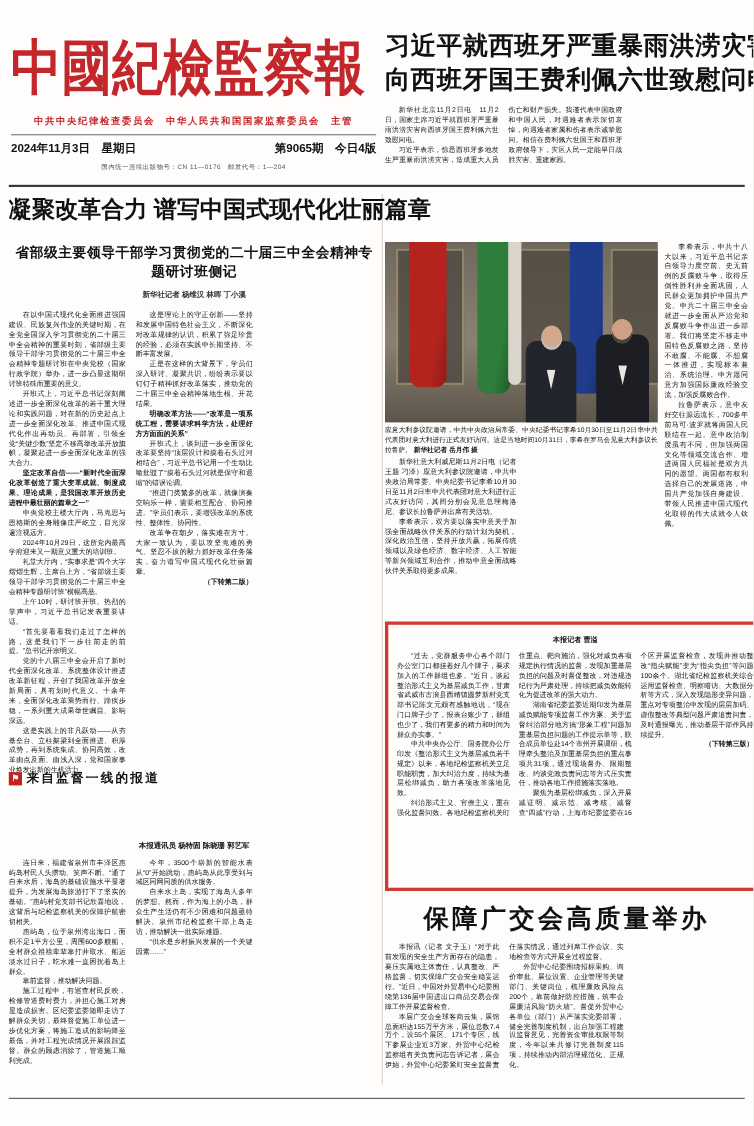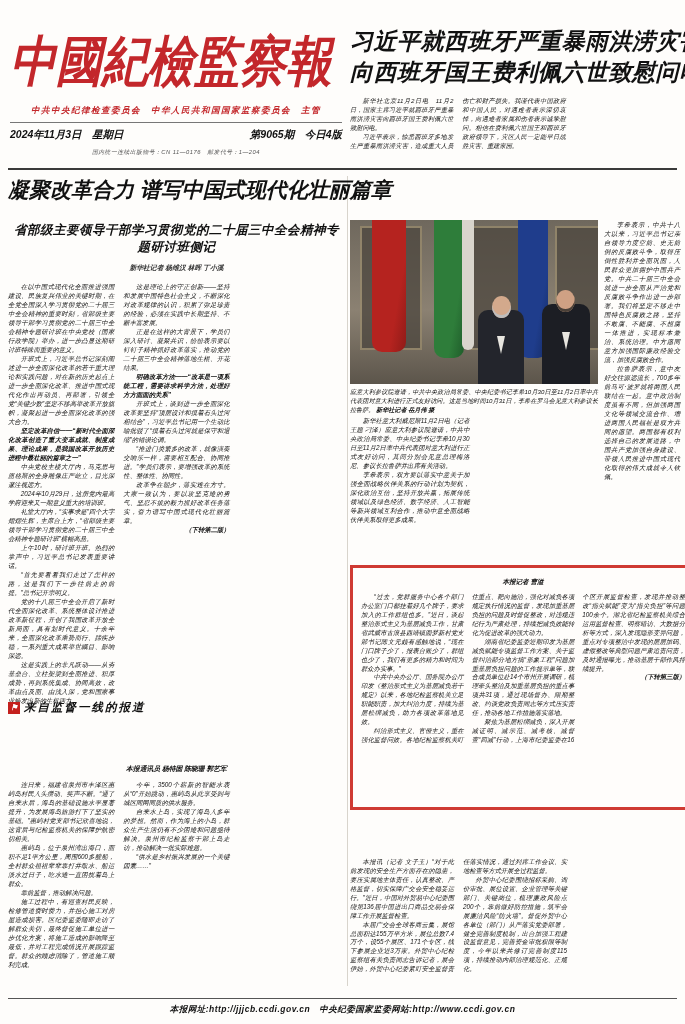--- a/index.html
+++ b/index.html
@@ -1,17 +1,17 @@
 <!DOCTYPE html>
 <html><head>
 <meta charset="utf-8">
 <style>
   html,body{margin:0;padding:0;background:#e9e7e2;}
   .page{position:relative;width:685px;height:1024px;background:#fefdfb;margin:0 auto;
-        font-family:"Liberation Sans",sans-serif;color:#111;overflow:hidden;font-style:italic;}
+        font-family:"Liberation Sans",sans-serif;color:#111;overflow:hidden;}
   
   .masthead{position:absolute;left:10px;top:22px;width:332px;}
   .mast-title{font-family:"DejaVu Serif",serif;font-weight:bold;color:#c3272b;
       font-size:46px;letter-spacing:0px;transform:scaleY(1.18);transform-origin:top left;
       white-space:nowrap;line-height:1.45;}
   .mast-sup{color:#c3272b;font-size:8.5px;letter-spacing:1.5px;font-weight:bold;margin-top:16px;text-align:center;}
   .mast-rule{border-top:1px solid #777;margin-top:5px;}
   .mast-date{display:flex;justify-content:space-between;font-weight:bold;font-size:10.5px;margin-top:5px;}
   .mast-code{text-align:center;font-size:5.8px;color:#555;margin-top:6px;letter-spacing:.5px;}
   
@@ -187,22 +187,22 @@
   <div class="water-body cols">
       <p>连日来，福建省泉州市丰泽区惠屿岛村民人头攒动、笑声不断。“通了自来水后，海岛的基础设施水平显著提升，为发展海岛旅游打下了坚实的基础。”惠屿村党支部书记欣喜地说，这背后与纪检监察机关的保障护航密切相关。</p>
       <p>惠屿岛，位于泉州湾出海口，面积不足1平方公里，周围600多艘船，全村群众祖祖辈辈靠打井取水、船运淡水过日子，吃水难一直困扰着岛上群众。</p>
       <p>靠前监督，推动解决问题。</p>
       <p>施工过程中，有巡查村民反映，检修管道费时费力，并担心施工对房屋造成损害。区纪委监委随即走访了解群众关切，最终督促施工单位进一步优化方案，将施工造成的影响降至最低，并对工程完成情况开展跟踪监督。群众的顾虑消除了，管道施工顺利完成。</p>
       <p>今年，3500个崭新的智能水表从“0”开始跳动，惠屿岛从此享受到与城区同网同质的供水服务。</p>
       <p>自来水上岛，实现了海岛人多年的梦想。然而，作为海上的小岛，群众生产生活仍有不少困难和问题亟待解决。泉州市纪检监察干部上岛走访，推动解决一批实际难题。</p>
       <p>“供水是乡村振兴发展的一个关键因素……”</p>
     </div>
 
+  <div class="canton-hl">保障广交会高质量举办</div>
   <div class="canton-body cols">
       <p>本报讯（记者 文子玉）“对于此前发现的安全生产方面存在的隐患，要压实属地主体责任，认真整改、严格监督，切实保障广交会安全稳妥运行。”近日，中国对外贸易中心纪委围绕第136届中国进出口商品交易会保障工作开展监督检查。</p>
       <p>本届广交会全球客商云集，展馆总面积达155万平方米，展位总数7.4万个，设55个展区、171个专区，线下参展企业近3万家。外贸中心纪检监察组有关负责同志告诉记者，展会伊始，外贸中心纪委紧盯安全监督责任落实情况，通过列席工作会议、实地检查等方式开展全过程监督。</p>
       <p>外贸中心纪委围绕招标采购、询价审批、展位设置、企业管理等关键部门、关键岗位，梳理廉政风险点200个，靠前做好防控措施，筑牢会展廉洁风险“防火墙”。督促外贸中心各单位（部门）从严落实党委部署，健全完善制度机制，出台加强工程建设监督意见，完善资金审批权限等制度，今年以来共修订完善制度115项，持续推动内部治理规范化、正规化。</p>
     </div>
 
   <div class="footer-rule"></div>
-  <div class="footer">本报网址:http://jjjcb.ccdi.gov.cn　中央纪委国家监委网站:http://www.ccdi.gov.cn</div>
 
 </div>
 
 </body></html>

